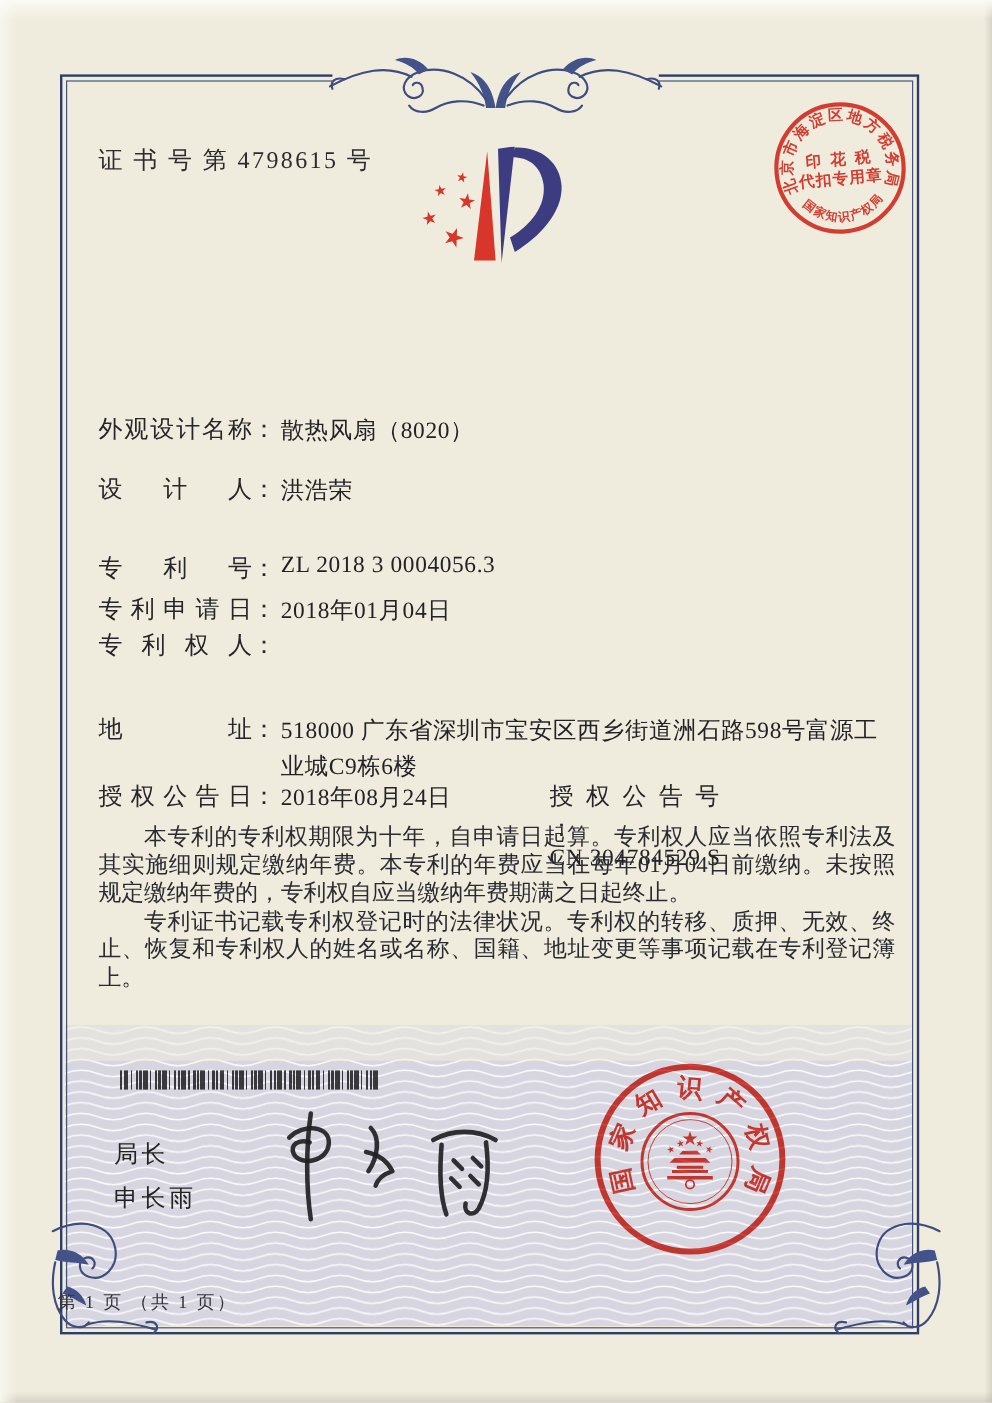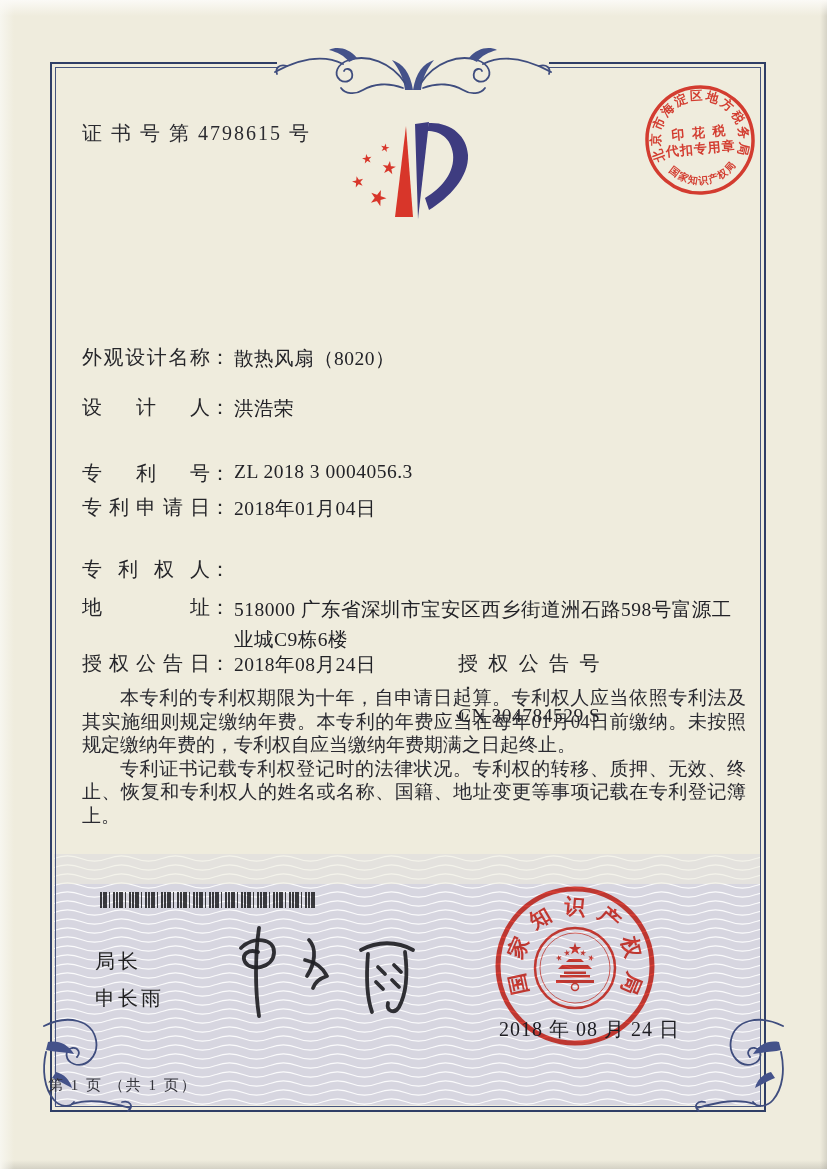--- a/index.html
+++ b/index.html
@@ -167,21 +167,21 @@
     <div class="frow" style="top:460px">
       <span class="flabel">专利号</span>
         <span class="fcolon">：</span>
       <span class="fvalue">ZL 2018 3 0004056.3</span>
     </div>
     <div class="frow" style="top:494px">
       <span class="flabel">专利申请日</span>
         <span class="fcolon">：</span>
       <span class="fvalue">2018年01月04日</span>
     </div>
-    <div class="frow" style="top:556px">
+    <div class="frow" style="top:524px">
       <span class="flabel">专利权人</span>
         <span class="fcolon">：</span>
     </div>
     <div class="frow addr" style="top:594px">
       <span class="flabel">地址</span>
         <span class="fcolon">：</span>
       <span class="fvalue">518000 广东省深圳市宝安区西乡街道洲石路598号富源工业城C9栋6楼</span>
     </div>
     <div class="frow" style="top:650px">
       <span class="flabel">授权公告日</span>
@@ -234,17 +234,16 @@
         <path d="M-19,12 h38 v3 h-38 z"></path>
         <path d="M-15,7 h30 v2.5 h-30 z"></path>
         <rect x="-11" y="3.5" width="22" height="2.5"></rect>
         <path d="M-17,1 L17,1 L13,-3 L-13,-3 Z"></path>
         <path d="M-9,-6 L9,-6 L6,-9 L-6,-9 Z"></path>
       </g>
       <circle cx="0" cy="19" r="3.5" fill="none" stroke="#e0372c" stroke-width="1.5"></circle>
     </g>
   </svg>
 
-  <div class="seal-date">2018 年 08 月 24 日</div>
 
   <div class="footer">第 1 页 （共 1 页）</div>
 
 </div>
 
 </body></html>

